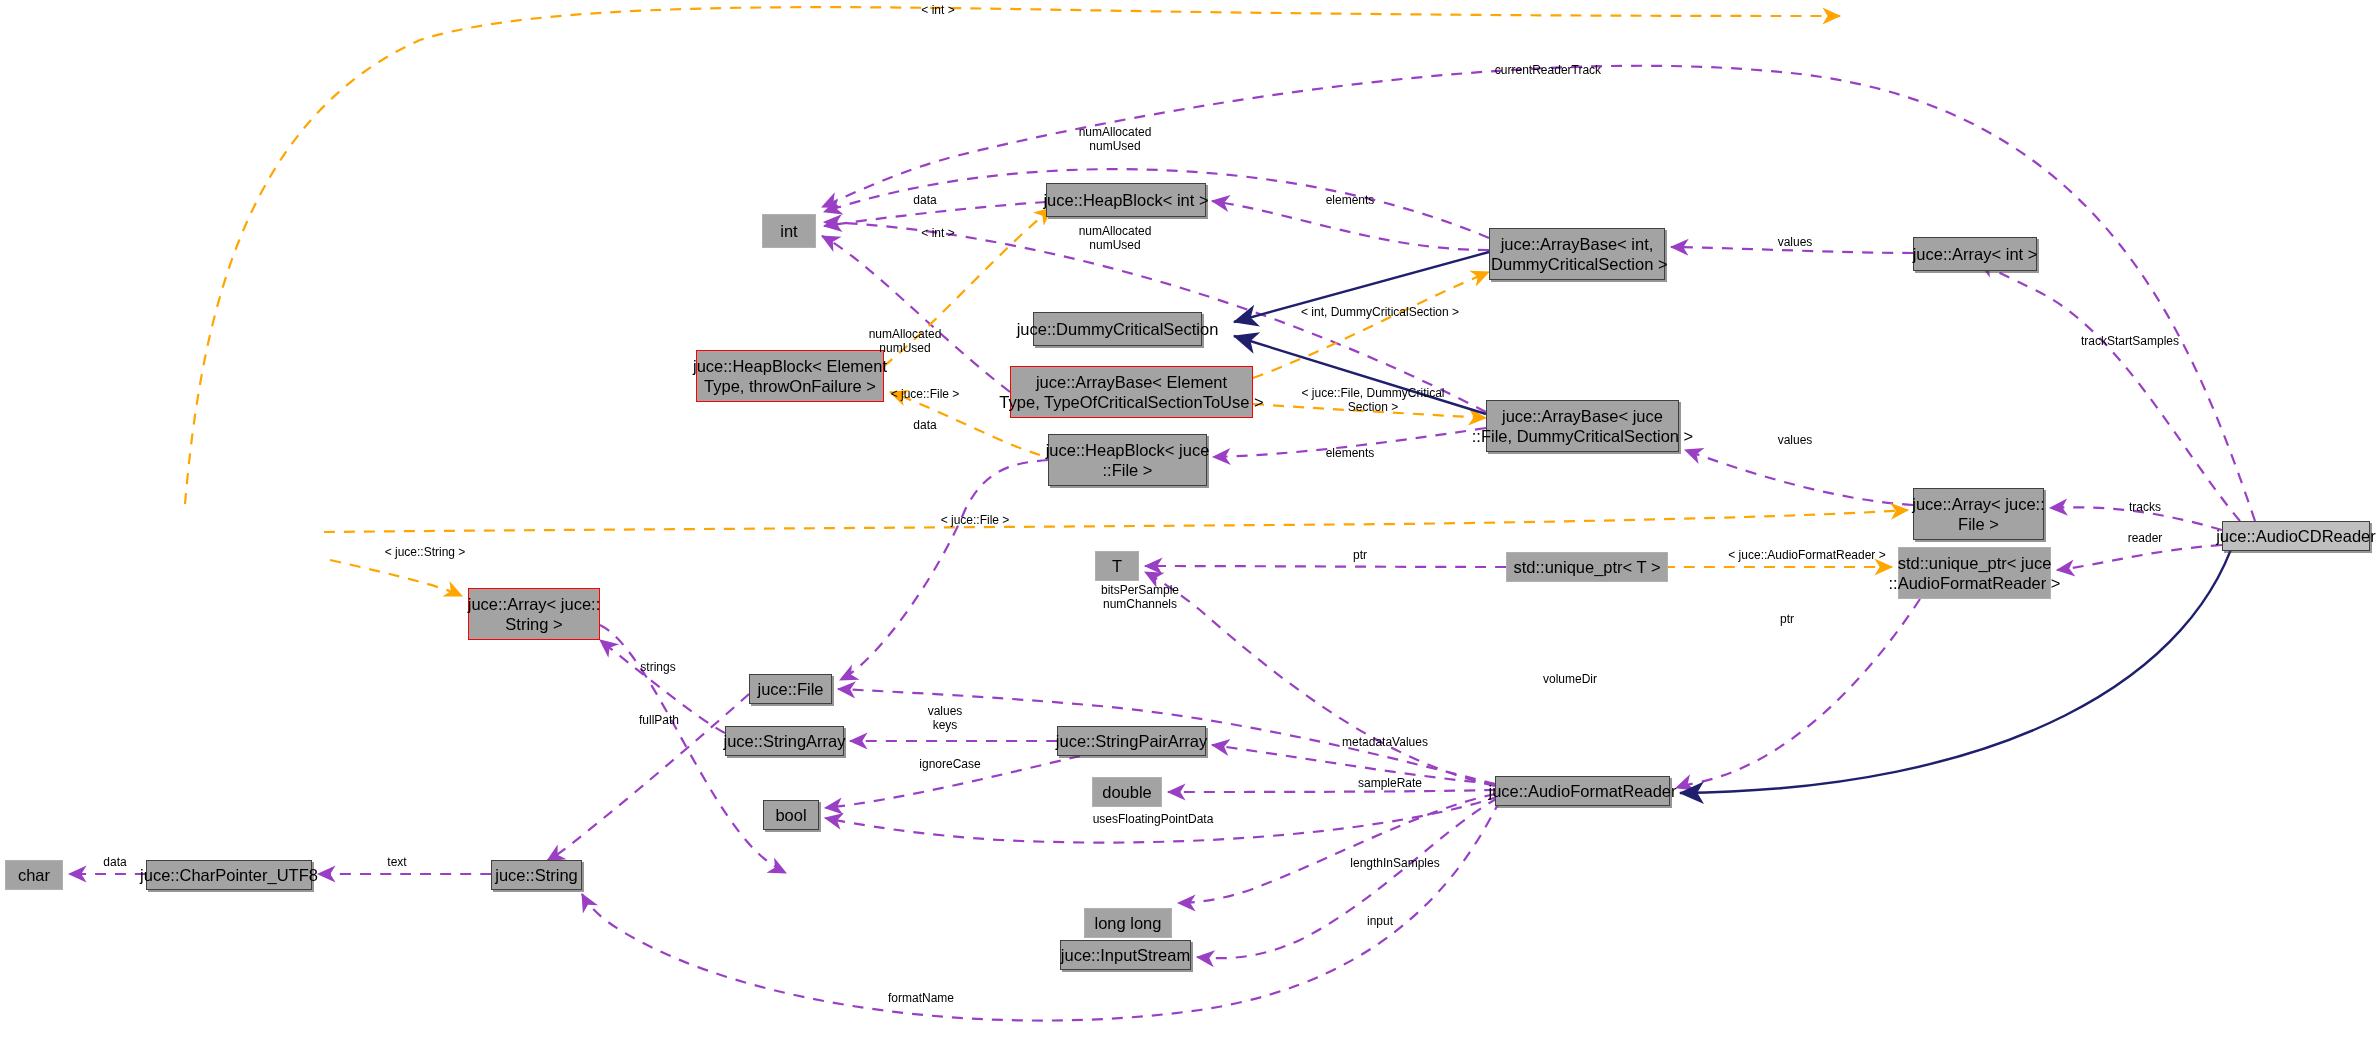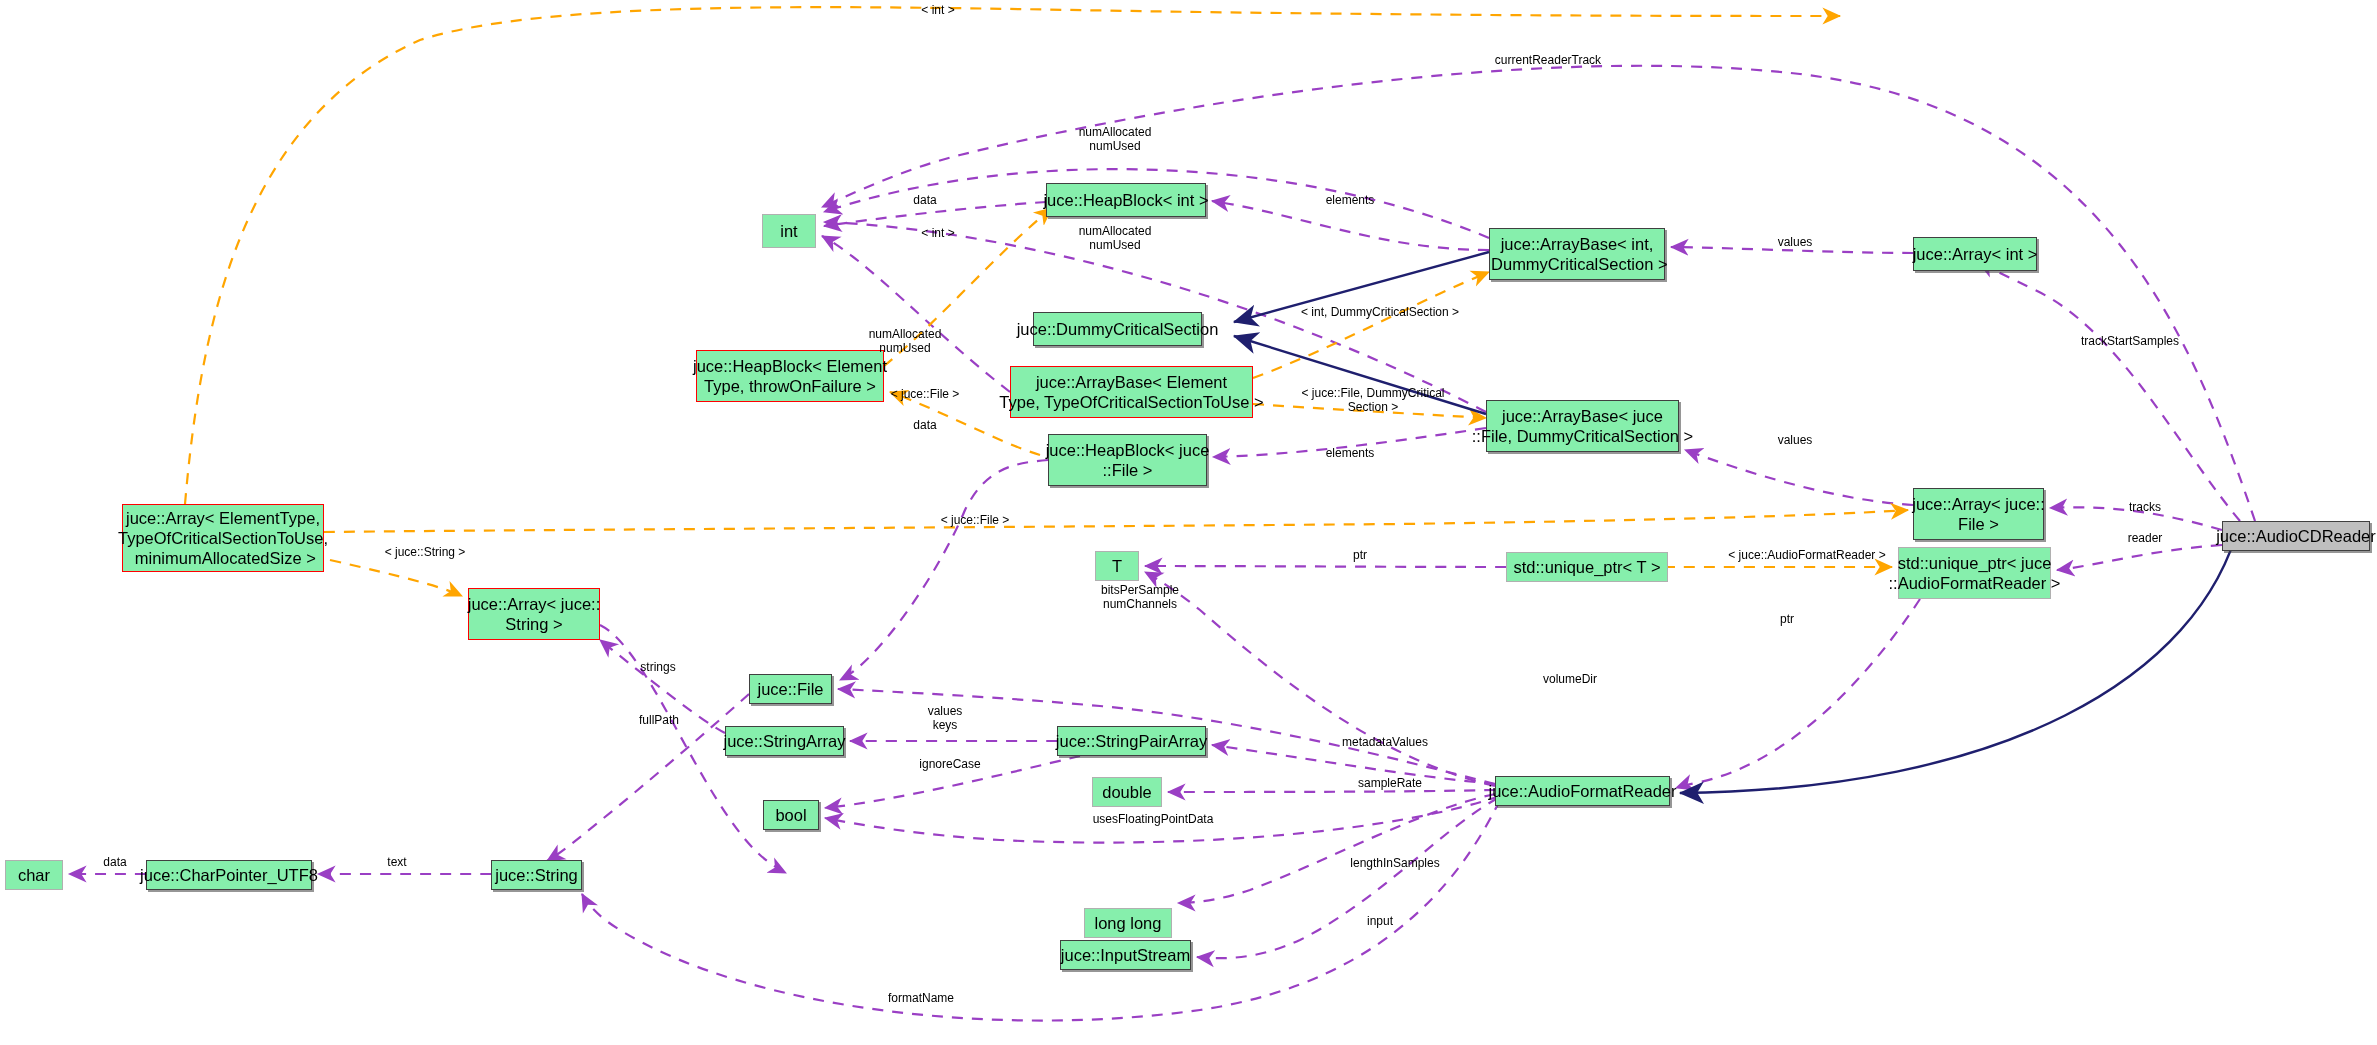--- a/index.html
+++ b/index.html
@@ -18,21 +18,21 @@
   #edge-layer {
     position: absolute;
     left: 0; top: 0;
     width: 2377px;
     height: 1045px;
     pointer-events: none;
   }
   .uml-node {
     position: absolute;
     box-sizing: border-box;
-    background: #86efac;
+    background: #a3a3a3;
     border: 1px solid #808080;
     display: flex;
     align-items: center;
     justify-content: center;
     text-align: center;
     font-size: 16.5px;
     line-height: 1.22;
     color: #000000;
     white-space: pre;
     padding: 2px 6px;
@@ -142,44 +142,41 @@
   <div class="uml-node red" style="left:696px;top:350px;width:188px;height:52px;">juce::HeapBlock&lt; Element
 Type, throwOnFailure &gt;</div>
   <div class="uml-node red" style="left:1010px;top:366px;width:243px;height:52px;">juce::ArrayBase&lt; Element
 Type, TypeOfCriticalSectionToUse &gt;</div>
   <div class="uml-node solid" style="left:1486px;top:400px;width:193px;height:52px;">juce::ArrayBase&lt; juce
 ::File, DummyCriticalSection &gt;</div>
   <div class="uml-node solid" style="left:1048px;top:434px;width:159px;height:52px;">juce::HeapBlock&lt; juce
 ::File &gt;</div>
   <div class="uml-node solid" style="left:1913px;top:488px;width:131px;height:52px;">juce::Array&lt; juce::
 File &gt;</div>
-  <div class="uml-node red" style="left:122px;top:504px;width:202px;height:68px;">juce::Array&lt; ElementType,
-TypeOfCriticalSectionToUse,
- minimumAllocatedSize &gt;</div>
   <div class="uml-node focus" style="left:2222px;top:521px;width:148px;height:30px;">juce::AudioCDReader</div>
   <div class="uml-node plain" style="left:1095px;top:551px;width:44px;height:30px;">T</div>
   <div class="uml-node plain" style="left:1506px;top:552px;width:162px;height:30px;">std::unique_ptr&lt; T &gt;</div>
   <div class="uml-node plain" style="left:1898px;top:547px;width:153px;height:52px;">std::unique_ptr&lt; juce
 ::AudioFormatReader &gt;</div>
   <div class="uml-node red" style="left:468px;top:588px;width:132px;height:52px;">juce::Array&lt; juce::
 String &gt;</div>
   <div class="uml-node solid" style="left:749px;top:674px;width:83px;height:30px;">juce::File</div>
   <div class="uml-node solid" style="left:725px;top:726px;width:119px;height:30px;">juce::StringArray</div>
   <div class="uml-node solid" style="left:1057px;top:726px;width:149px;height:30px;">juce::StringPairArray</div>
   <div class="uml-node solid" style="left:1495px;top:776px;width:175px;height:30px;">juce::AudioFormatReader</div>
   <div class="uml-node plain" style="left:1092px;top:777px;width:70px;height:30px;">double</div>
   <div class="uml-node solid" style="left:763px;top:800px;width:56px;height:30px;">bool</div>
   <div class="uml-node plain" style="left:5px;top:860px;width:58px;height:30px;">char</div>
   <div class="uml-node solid" style="left:146px;top:860px;width:166px;height:30px;">juce::CharPointer_UTF8</div>
   <div class="uml-node solid" style="left:491px;top:860px;width:91px;height:30px;">juce::String</div>
   <div class="uml-node plain" style="left:1084px;top:888px;width:88px;height:30px;margin-top:20px;">long long</div>
   <div class="uml-node solid" style="left:1060px;top:940px;width:131px;height:30px;">juce::InputStream</div>
 
   <div class="edge-label" style="left:878px;top:3px;width:120px;">&lt; int &gt;</div>
-  <div class="edge-label" style="left:1448px;top:53px;width:200px;">currentReaderTrack</div>
+  <div class="edge-label" style="left:1448px;top:63px;width:200px;">currentReaderTrack</div>
   <div class="edge-label" style="left:1030px;top:125px;width:170px;">numAllocated
 numUsed</div>
   <div class="edge-label" style="left:880px;top:193px;width:90px;">data</div>
   <div class="edge-label" style="left:1285px;top:193px;width:130px;">elements</div>
   <div class="edge-label" style="left:1740px;top:235px;width:110px;">values</div>
   <div class="edge-label" style="left:1030px;top:224px;width:170px;">numAllocated
 numUsed</div>
   <div class="edge-label" style="left:878px;top:226px;width:120px;">&lt; int &gt;</div>
   <div class="edge-label" style="left:1245px;top:305px;width:270px;">&lt; int, DummyCriticalSection &gt;</div>
   <div class="edge-label" style="left:820px;top:327px;width:170px;">numAllocated

